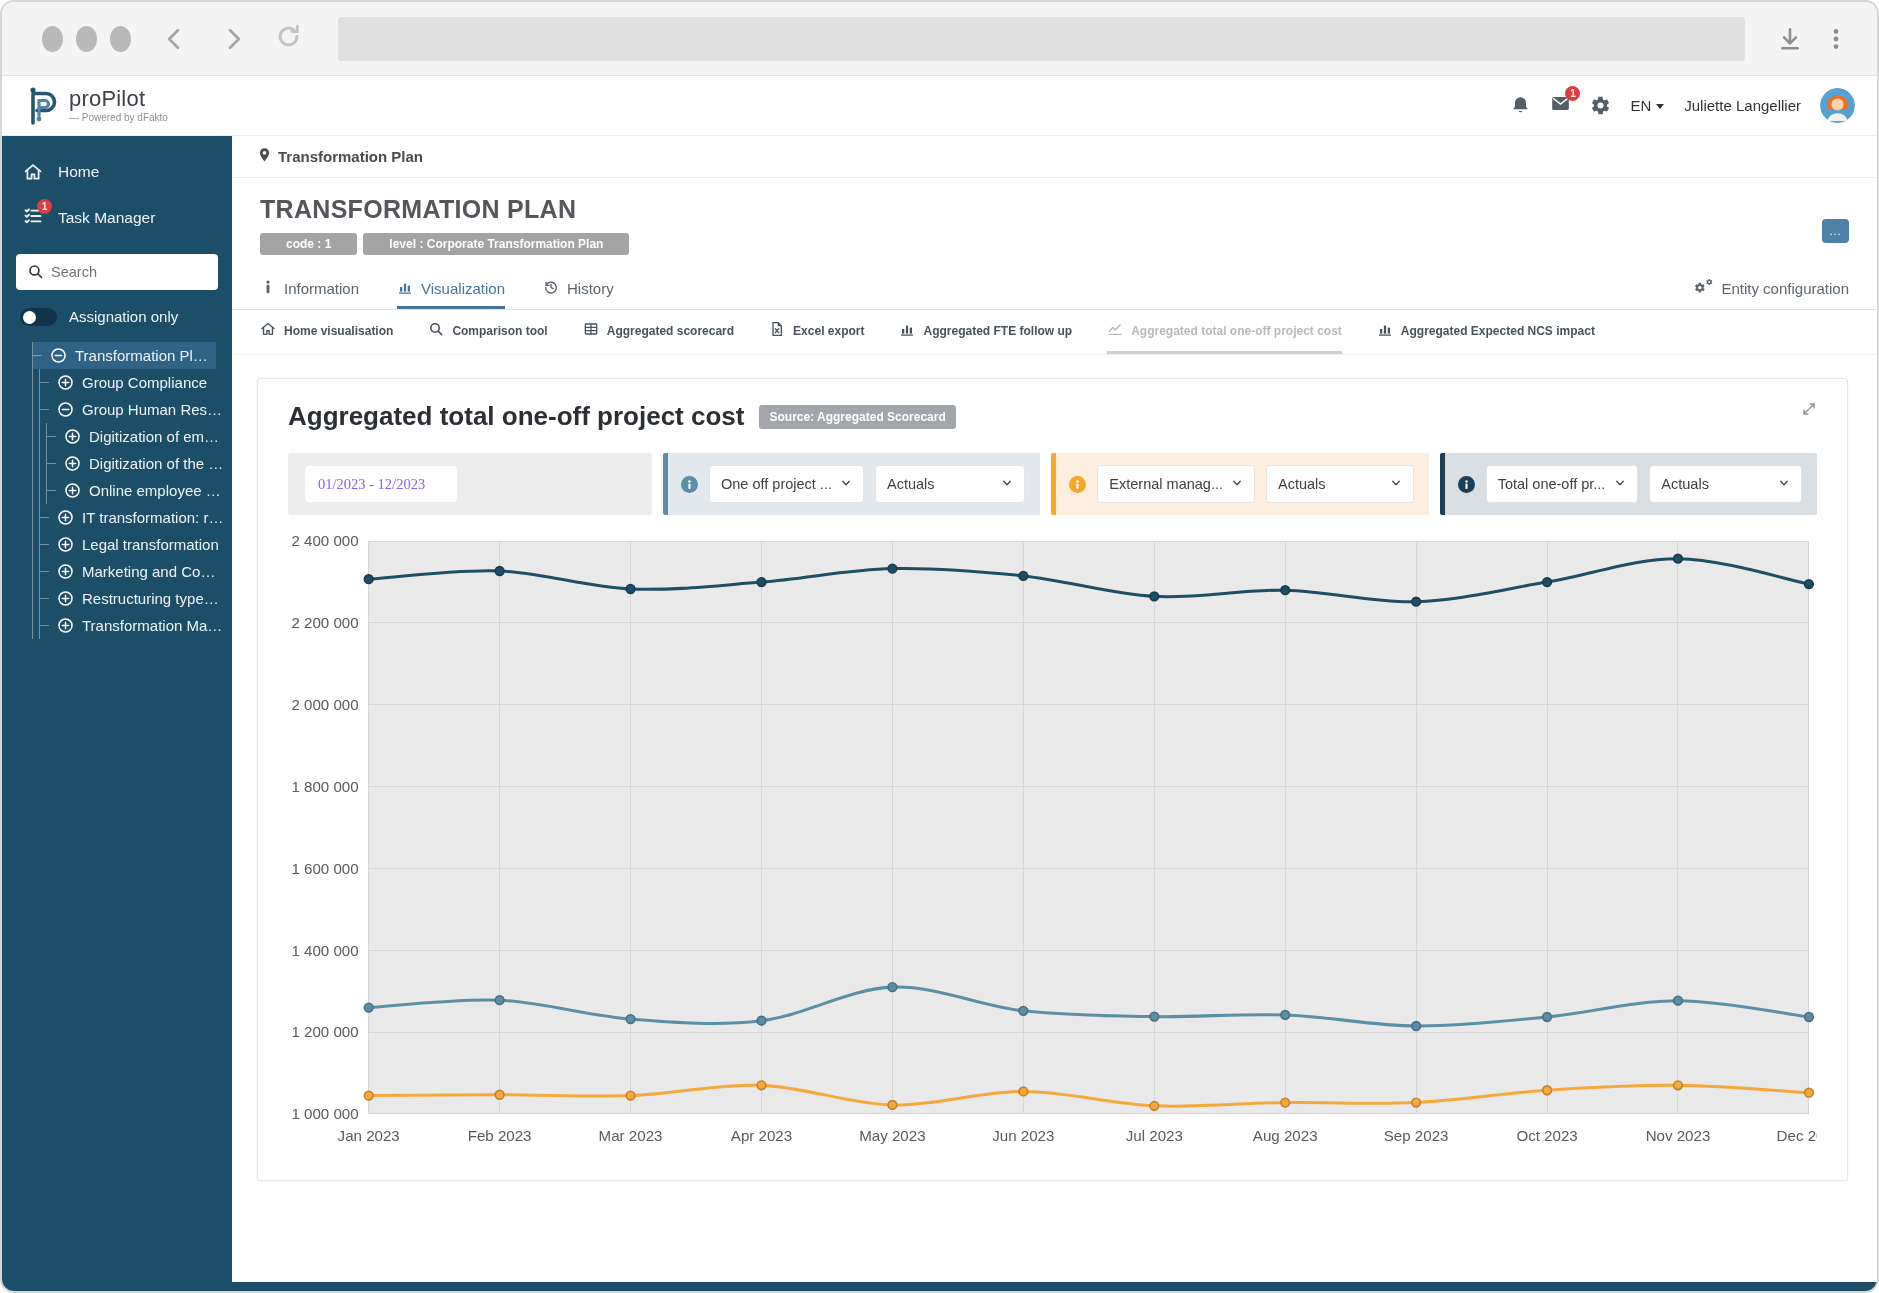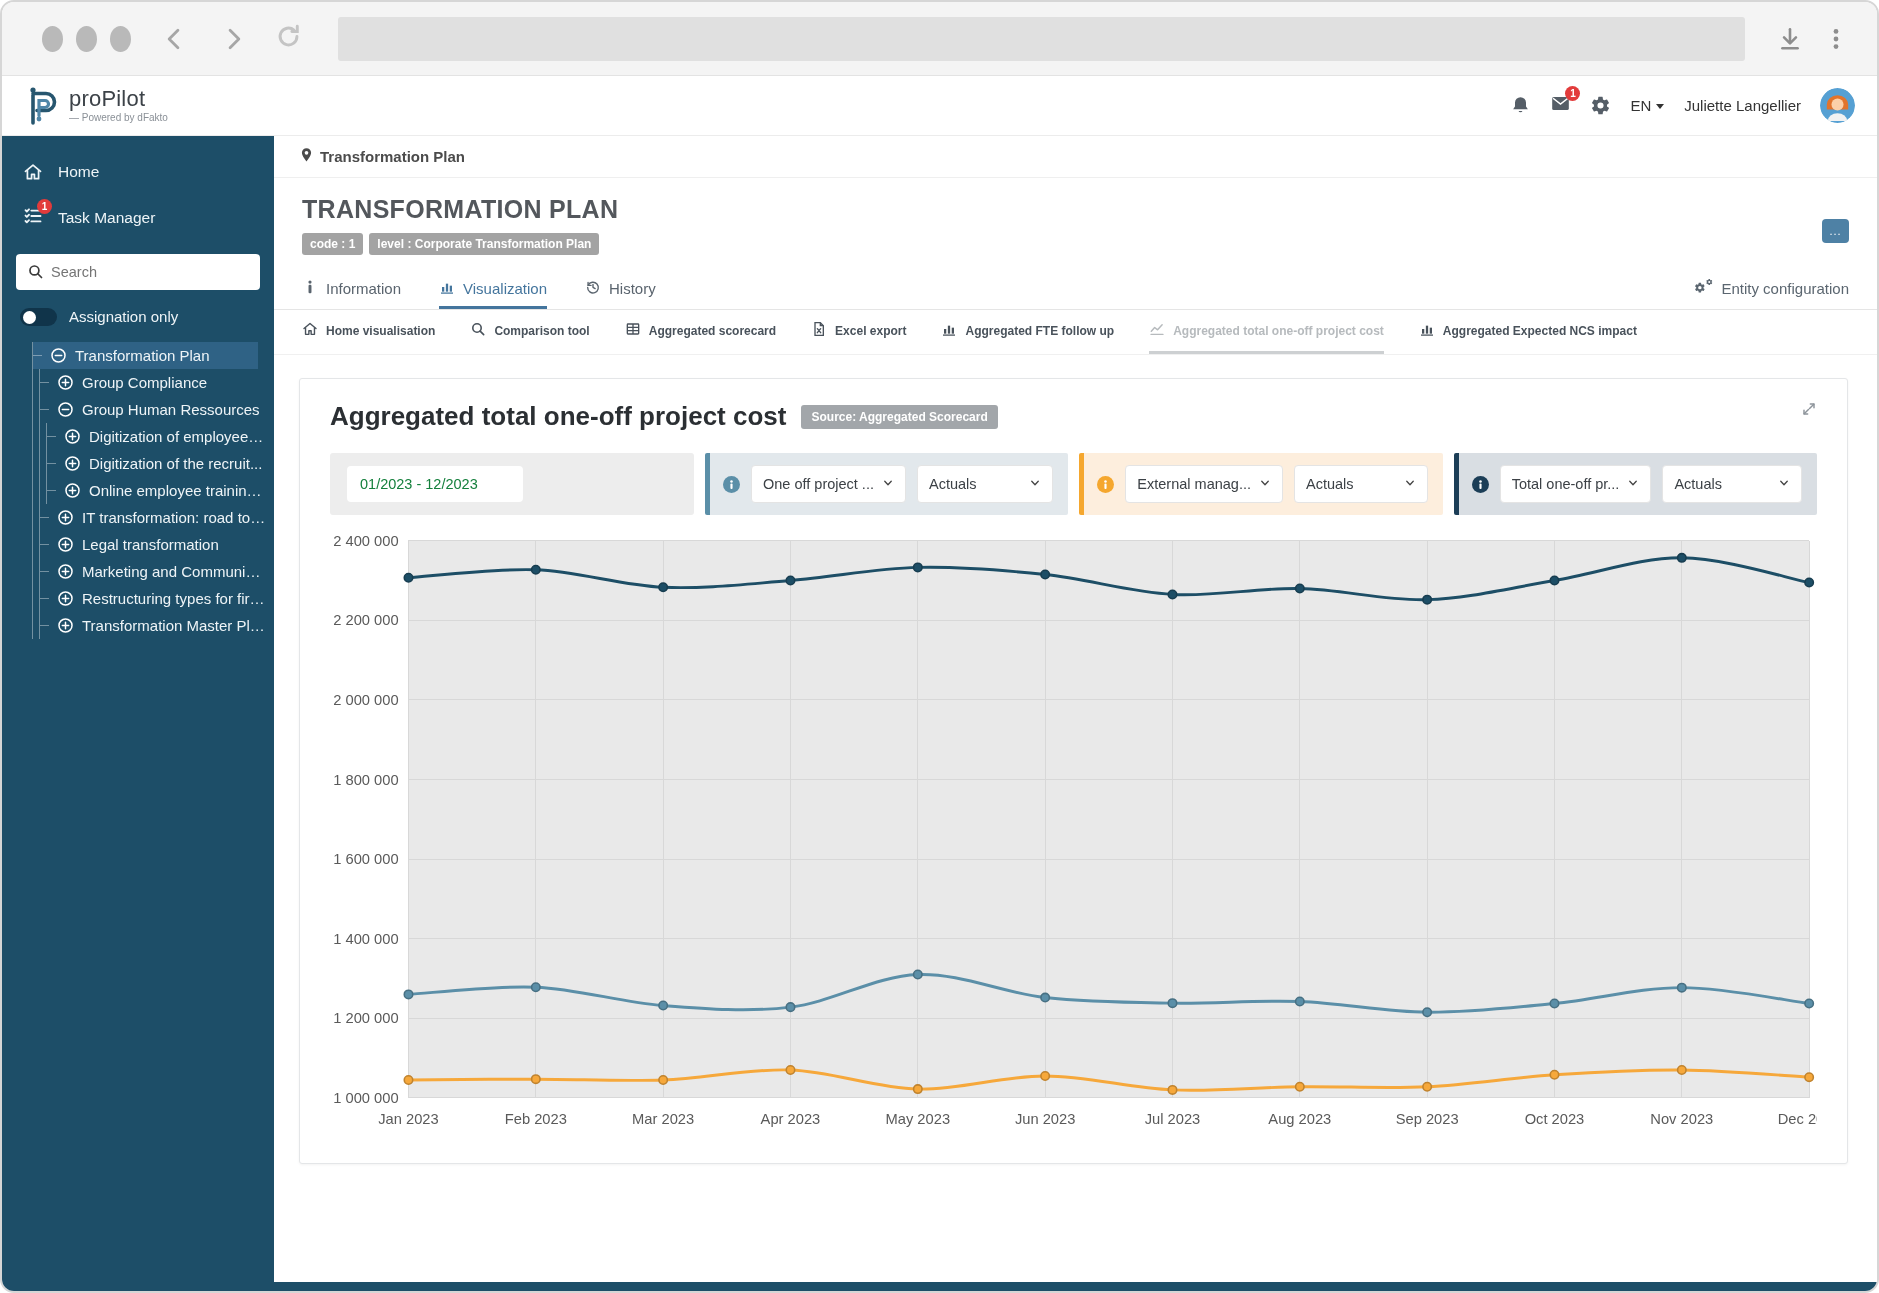--- a/index.html
+++ b/index.html
@@ -40,21 +40,21 @@
   .lang { display:flex; align-items:flex-end; gap:4px; font-size:15px; color:#333; }
   .lang svg { width:10px; height:10px; }
   .uname { font-size:15px; color:#333; }
   .avatar { width:35px; height:35px; border-radius:50%; overflow:hidden; flex:none; }
 
   
   .bodyrow { flex:1; display:flex; min-height:0; }
   .strip { height:9px; flex:none; background:#1d4e68; }
 
   
-  .sidebar { width:272px; flex:none; background:#1d4e68; color:#eef4f7; padding-top:14px; overflow:hidden; }
+  .sidebar { width:230px; flex:none; background:#1d4e68; color:#eef4f7; padding-top:14px; overflow:hidden; }
   .side-item { display:flex; align-items:center; gap:15px; padding:12px 21px; font-size:15.5px; cursor:pointer; }
   .side-item svg { width:20px; height:20px; }
   .s-ic { position:relative; display:flex; flex:none; }
   .search-wrap { margin:12px 14px 6px; position:relative; }
   .search-wrap input { width:100%; height:36px; border:none; border-radius:4px;
                        padding:0 10px 0 35px; font-size:14.5px; color:#444; outline:none;
                        font-family:"Liberation Sans",sans-serif; }
   .search-wrap .mag { position:absolute; left:11px; top:9px; color:#3a3a3a; }
   .search-wrap .mag svg { width:17px; height:17px; }
   .toggle-row { display:flex; gap:12px; padding:12px 18px 8px; font-size:15px; }
@@ -72,21 +72,21 @@
 
   
   .main { flex:1; min-width:0; display:flex; flex-direction:column; background:#fff; }
   .crumb { height:42px; flex:none; display:flex; align-items:center; gap:7px; padding:0 26px;
            font-size:15px; font-weight:bold; color:#4b4b4b; border-bottom:1px solid #efefef; }
   .crumb svg { width:13px; height:16px; color:#4b4b4b; }
   .titleblk { padding:17px 28px 13px; display:flex; align-items:flex-start; }
   .titleblk h1 { margin:0; font-size:25px; font-weight:800; color:#53575c; letter-spacing:.3px; }
   .badges { display:flex; gap:6px; margin-top:9px; }
   .badge { background:#a3a3a3; color:#fff; font-size:12px; font-weight:bold;
-           border-radius:3px; padding:4px 8px; }
+           border-radius:3px; padding:4px 26px; }
   .more-btn { margin-left:auto; margin-top:24px; width:27px; height:24px; background:#4e81a5;
               border:none; border-radius:4px; color:#fff; font-size:11px; letter-spacing:1px;
               display:flex; align-items:center; justify-content:center; cursor:pointer; }
   .tabsrow { flex:none; display:flex; align-items:stretch; gap:38px; padding:0 28px; height:42px;
              border-bottom:1px solid #e5e5e5; }
   .tab { display:flex; align-items:center; gap:8px; font-size:15px; color:#5a646e;
          border-bottom:3px solid transparent; padding-top:2px; cursor:pointer; }
   .tab svg { width:16px; height:16px; }
   .tab.active { color:#44759d; border-bottom-color:#44759d; }
   .tab.right { margin-left:auto; border-bottom-color:transparent; color:#5b6670; }
@@ -103,22 +103,22 @@
           box-shadow:0 1px 3px rgba(0,0,0,.05); padding:22px 30px 26px; }
   .card-head { display:flex; align-items:center; }
   .card-title { font-size:26px; font-weight:bold; color:#2b2f33; }
   .src-badge { background:#a2a6aa; color:#fff; font-size:12px; font-weight:bold;
                border-radius:3px; padding:5px 10px; margin-left:15px; }
   .expand { margin-left:auto; align-self:flex-start; color:#8d949b; cursor:pointer; display:flex; }
   .expand svg { width:16px; height:16px; }
   .filters { display:flex; gap:11px; margin-top:21px; height:62px; }
   .dategroup { flex:0 0 364px; background:#ededed; border-radius:3px; display:flex;
                align-items:center; padding-left:17px; }
-  .dategroup input { width:176px; height:36px; border:none; border-radius:4px; padding:0 13px;
-                     font-size:14.5px; color:#15803d; outline:none; font-family:Liberation Sans, sans-serif; }
+  .dategroup input { width:152px; height:36px; border:none; border-radius:4px; padding:0 13px;
+                     font-size:14.5px; color:#8b5cf6; outline:none; font-family:Liberation Serif, serif; }
   .fgroup { flex:1; display:flex; align-items:center; gap:11px; padding:0 15px 0 13px;
             border-left:5px solid #888; border-radius:2px; }
   .info-dot { width:17px; height:17px; border-radius:50%; color:#fff; flex:none;
               display:flex; align-items:center; justify-content:center; }
   .info-dot svg { width:9px; height:9px; }
   .select { flex:1; height:38px; background:#fff; border:1px solid #e4e4e4; border-radius:4px;
             display:flex; align-items:center; justify-content:space-between; padding:0 11px;
             font-size:14.5px; color:#3c4146; cursor:pointer; }
   .select svg { width:12px; height:12px; color:#444; flex:none; margin-left:8px; }
   .select .sel-txt { overflow:hidden; white-space:nowrap; text-overflow:ellipsis; }

